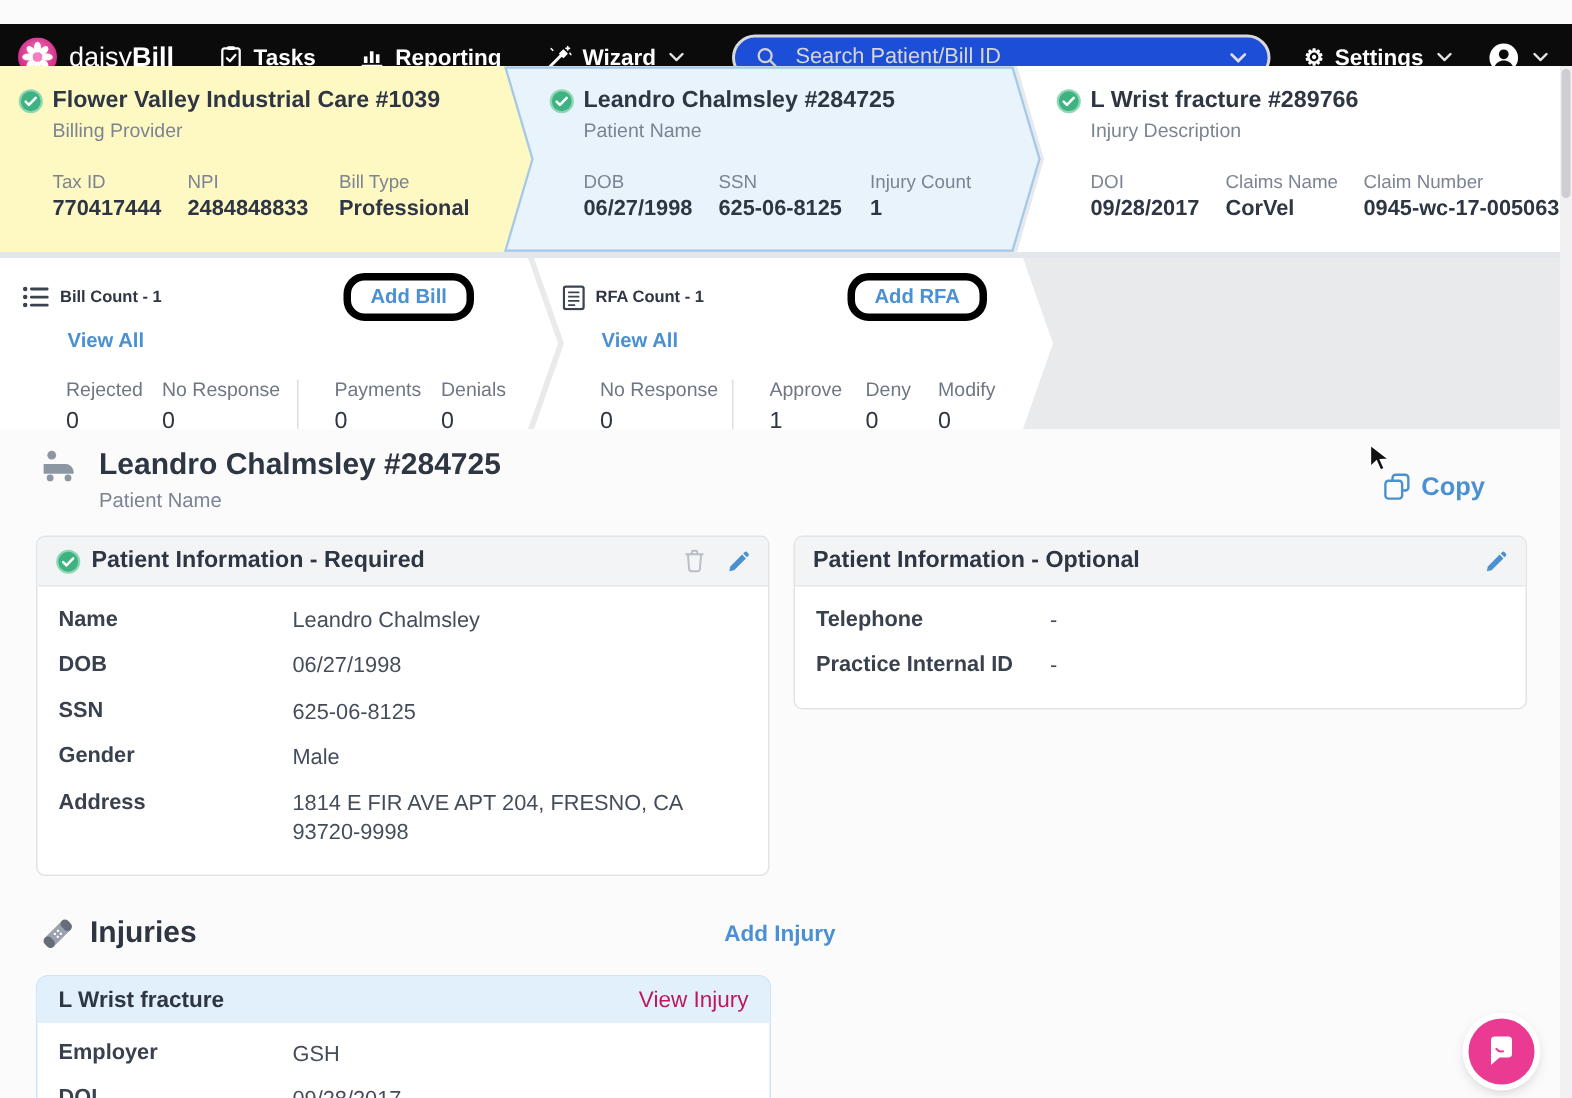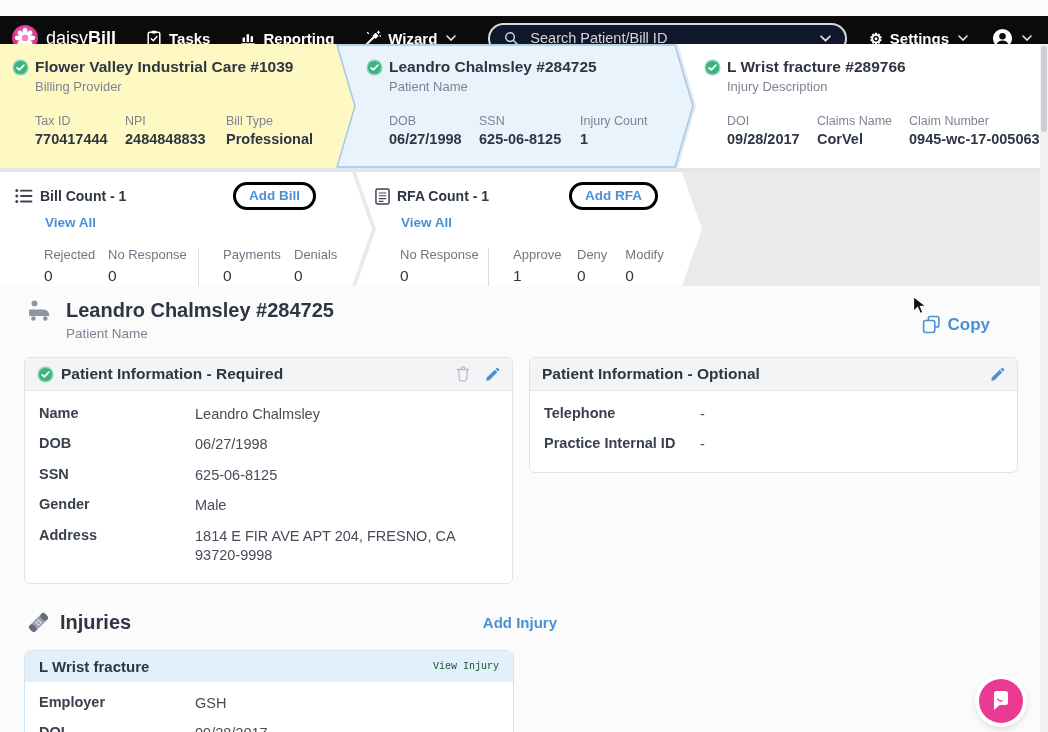--- a/index.html
+++ b/index.html
@@ -18,21 +18,21 @@
     padding:0 16px 0 12px; color:#fff;
   }
   .brand { display:flex; align-items:center; gap:8px; margin-right:30px; cursor:pointer; }
   .brand-text { font-size:18px; }
   .brand-text .bold { font-weight:700; }
   .nav-item { display:flex; align-items:center; gap:7px; font-weight:700; font-size:15px; margin-right:30px; cursor:pointer; white-space:nowrap; }
   .nav-item svg { display:block; }
   .chev { margin-left:2px; opacity:.9; }
   .search {
     flex:1; display:flex; align-items:center; height:31px;
-    border:2px solid #d9d9d9; border-radius:17px; background:#0f172a;
+    border:2px solid #d9d9d9; border-radius:17px; background:#1d4ed8;
     padding:0 14px; margin:0 22px 0 2px; min-width:0;
   }
   .search input {
     flex:1; background:transparent; border:none; outline:none;
     color:#eee; font-size:14.5px; font-family:inherit; min-width:0;
   }
   .search input::placeholder { color:#d6d6d6; opacity:1; }
   .gear-glyph { font-size:15px; line-height:1; }
 
   
@@ -56,23 +56,23 @@
   .row-gap { position:absolute; top:168px; left:0; width:1048px; height:4px; background:#e3e6ea; }
 
   
   .count-row { position:absolute; top:172px; left:0; width:1048px; height:114px; background:#e9eaec; }
   .count-card { position:absolute; top:0; height:114px; background:#fff; padding-top:10px; }
   .bill-card { left:0; width:372px; padding-left:15px;
                clip-path:polygon(0 0, 352px 0, 372px 50%, 352px 100%, 0 100%); }
   .rfa-card { left:356px; width:346px; padding-left:19px;
               clip-path:polygon(0 0, 326px 0, 346px 50%, 326px 100%, 0 100%, 20px 50%); }
   .count-title-row { display:flex; align-items:center; gap:7px; }
-  .count-title { font-size:14px; font-weight:700; color:#2e3643; white-space:nowrap; }
+  .count-title { font-size:11px; font-weight:700; color:#2e3643; white-space:nowrap; }
   .add-btn {
-    margin-left:auto; border:3px solid #000000; border-radius:14px;
+    margin-left:auto; border:5px solid #000000; border-radius:14px;
     padding:3px 13px 4px; color:#4a90d2; font-weight:700; font-size:13.5px;
     background:#fff; cursor:pointer; font-family:inherit; white-space:nowrap;
   }
   .bill-card .add-btn { margin-right:56px; }
   .rfa-card .add-btn { margin-right:44px; }
   .view-all { margin:5px 0 0 30px; font-size:13.5px; font-weight:700; color:#4a90d2; cursor:pointer; display:inline-block; }
   .rfa-card .view-all { margin-left:26px; }
   .stats { display:flex; align-items:flex-start; margin:16px 0 0 29px; }
   .rfa-card .stats { margin-left:25px; }
   .stat .sl { font-size:13px; color:#6f7785; white-space:nowrap; }
@@ -103,21 +103,21 @@
 
   .inj-head { display:flex; align-items:center; margin:26px 0 0 26px; width:531px; }
   .inj-title { font-size:20px; font-weight:700; margin-left:9px; }
   .add-injury { margin-left:auto; font-size:15px; font-weight:700; color:#4a90d2; cursor:pointer; }
 
   .inj-card { margin:15px 0 0 24px; width:490px; background:#fff;
               border:1px solid #cfe4f6; border-radius:8px; }
   .inj-card-head { display:flex; align-items:center; background:#e2f0fc;
                    border-radius:7px 7px 0 0; padding:7px 14px;
                    font-size:15px; font-weight:700; color:#2e3643; }
-  .view-injury { margin-left:auto; font-size:10px; font-weight:400; color:#14532d; cursor:pointer;font-family:Liberation Mono, monospace; }
+  .view-injury { margin-left:auto; font-size:15px; font-weight:400; color:#be185d; cursor:pointer; }
   .inj-card .card-body { padding:6px 14px 20px; }
 
   
   .scrollbar { position:absolute; top:44px; right:0; width:8px; height:688px; background:#f1f1f3; }
   .scroll-thumb { position:absolute; top:2px; right:1px; width:6px; height:86px; background:#cdced2; border-radius:3px; }
   .chat-fab { position:absolute; right:25px; bottom:9px; width:44px; height:44px; border-radius:50%;
               background:#ea3a92; box-shadow:0 0 0 4px #fff, 0 3px 10px rgba(0,0,0,.28);
               display:flex; align-items:center; justify-content:center; cursor:pointer; }
   .cursor { position:absolute; left:912px; top:295px; pointer-events:none; }
 </style>

